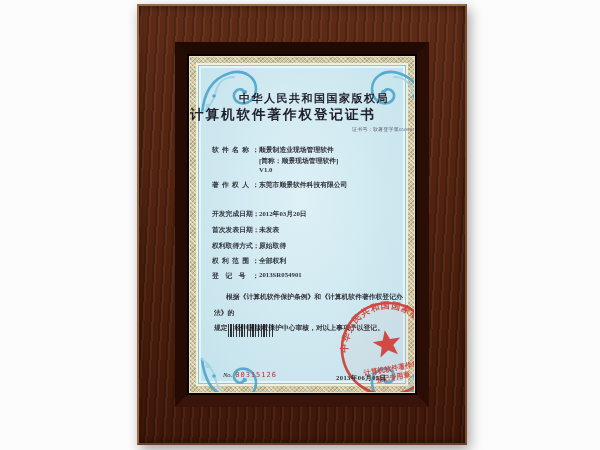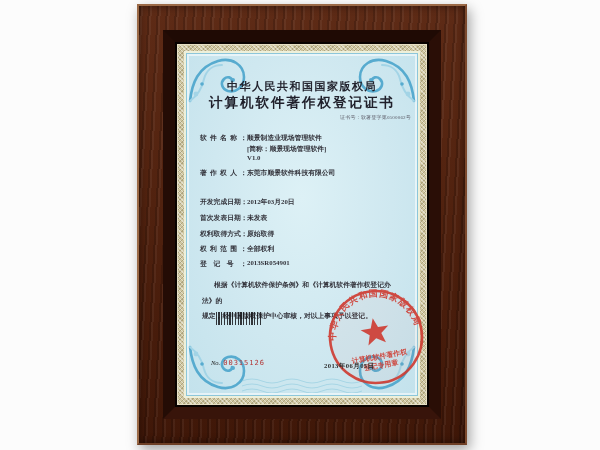--- a/index.html
+++ b/index.html
@@ -6,21 +6,21 @@
   body{
     width:600px;height:450px;overflow:hidden;position:relative;
     background:#fcfcfc;
     font-family:"Liberation Serif","DejaVu Serif",serif;
   }
   
   .frame{
     position:absolute;left:137px;top:4px;width:330px;height:441px;
     box-sizing:border-box;
     border:2px solid;border-color:#9b6a47 #7c4a2e #6e3f26 #9b6a47;
-    padding:24px;
+    padding:36px;
     background:
       repeating-linear-gradient(93deg,rgba(0,0,0,.16) 0 2px,rgba(255,255,255,.05) 2px 4px,rgba(0,0,0,0) 4px 9px),
       linear-gradient(180deg,#5e2b16 0%,#51220f 45%,#3f1708 100%);
     box-shadow:3px 5px 12px rgba(0,0,0,.35), inset 0 0 10px rgba(0,0,0,.45);
   }
   .bevel{
     box-sizing:border-box;width:100%;height:100%;
     border:12px solid;border-color:#1f0a04 #2a0e06 #38140a #240c05;
     background:#0e0401;padding:3px;
     box-shadow:inset 0 0 4px #000;
@@ -39,21 +39,21 @@
   .blue{
     box-sizing:border-box;width:100%;height:100%;
     border:1px solid #8cc6da;
     background:radial-gradient(ellipse at 50% 42%, #ddf1f6 0%, #cfe8f0 55%, #c3e2ec 100%);
     box-shadow:inset 0 0 0 2px rgba(255,255,255,.55);
   }
   .content{position:absolute;left:0;top:0;width:248px;height:359px;}
   .certno{position:absolute;top:69px;right:15px;font-size:5px;color:#5a5a66;letter-spacing:.2px;}
   .issuer{position:absolute;top:34px;left:0;width:100%;text-align:center;
     font-size:11px;font-weight:bold;letter-spacing:1.5px;color:#23232e;}
-  .ctitle{position:absolute;top:49px;left:0;width:100%;text-align:center;
+  .ctitle{position:absolute;top:49px;left:0;width:100%;text-align:left;
     font-size:13.5px;font-weight:bold;letter-spacing:2px;color:#1f1f2a;}
   .row{position:absolute;left:22px;display:flex;font-size:6.8px;font-weight:600;color:#33333b;white-space:nowrap;}
   .row .lbl{display:inline-block;width:47px;text-align:justify;text-align-last:justify;}
   .row .lbl:empty{text-align-last:auto;}
   .statement{position:absolute;top:232px;left:24px;width:198px;
     font-size:6.8px;font-weight:600;line-height:15.5px;color:#33333b;text-indent:12px;}
   .barcode{position:absolute;left:38px;top:267px;width:46px;height:13px;opacity:.85;
     background:repeating-linear-gradient(90deg,#16161a 0 1px,rgba(0,0,0,0) 1px 2px,#16161a 2px 4px,rgba(0,0,0,0) 4px 5px,#16161a 5px 6px,rgba(0,0,0,0) 6px 8px,#16161a 8px 9px,rgba(0,0,0,0) 9px 11px);}
   .serial{position:absolute;top:314px;left:33px;font-size:6.5px;color:#222;}
   .serial .pfx{font-style:italic;margin-right:3px;}

